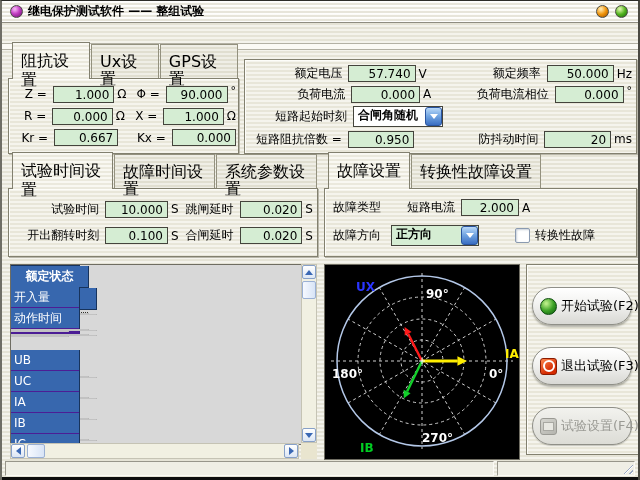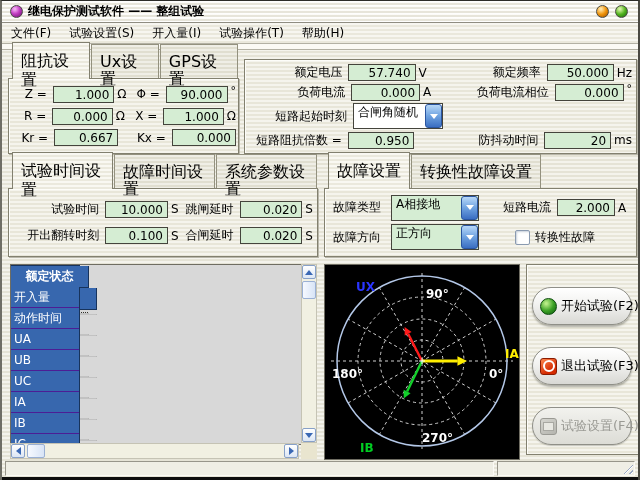--- a/index.html
+++ b/index.html
@@ -40,21 +40,21 @@
     background:repeating-linear-gradient(180deg,#f5f4ed 0 2px,#e8e6d9 2px 4px);
     box-shadow:inset 1px 1px 0 #fdfdf9, 1px 1px 0 #b9b7aa;}
   .rows{display:flex;flex-direction:column;justify-content:space-evenly;height:100%;}
   .frow{display:flex;align-items:center;}
   .lbl{text-align:right;white-space:nowrap;}
   .field{background:#d5edd3;border:1px solid #44443c;height:17px;line-height:17px;
     text-align:right;padding-right:4px;box-sizing:border-box;}
   .unit{padding-left:3px;white-space:nowrap;}
   .sup{position:relative;top:-4px;font-size:11px;}
   
-  .dd{display:flex;border:1px solid #44443c;height:26px;box-sizing:border-box;background:#fff;}
+  .dd{display:flex;border:1px solid #44443c;height:21px;box-sizing:border-box;background:#fff;font-weight:bold;}
   .dd.green{background:#d5edd3;}
   .dd .dd-val{flex:1;line-height:17px;padding:0 4px;white-space:nowrap;overflow:hidden;}
   .dd .dd-btn{width:17px;height:100%;border-radius:3px;box-sizing:border-box;
     background:linear-gradient(180deg,#b8d8f8 0%,#6ea2e0 50%,#3a6ec2 100%);
     border:1px solid #2a55a0;display:flex;align-items:center;justify-content:center;}
   .dd-arrow{width:0;height:0;border-left:4px solid transparent;border-right:4px solid transparent;
     border-top:5px solid #ffffff;}
   
   .cbx{width:13px;height:13px;background:#fff;border:1px solid #8a9ab0;box-shadow:inset 1px 1px 2px #c8d0da;
     border-radius:2px;margin-right:5px;}
@@ -126,27 +126,20 @@
 
   <div class="titlebar">
     <div class="sphere purple"></div>
     <div class="title-text">继电保护测试软件 —— 整组试验</div>
     <div class="win-btns">
       <div class="sphere orange"></div>
       <div class="sphere green"></div>
     </div>
   </div>
 
-  <div class="menubar">
-    <div class="menu-item">文件(F)</div>
-    <div class="menu-item">试验设置(S)</div>
-    <div class="menu-item">开入量(I)</div>
-    <div class="menu-item">试验操作(T)</div>
-    <div class="menu-item">帮助(H)</div>
-  </div>
   <div class="menu-divider"></div>
 
   <div class="group" style="left:6px;top:57px;width:231px;height:96px;">
     <div class="tabbar">
       <div class="tab active">阻抗设置</div>
       <div class="tab">Ux设置</div>
       <div class="tab">GPS设置</div>
     </div>
     <div class="panel">
       <div class="rows" style="padding:2px 2px 2px 10px;box-sizing:border-box;">
@@ -247,26 +240,20 @@
 
   <div class="group" style="left:322px;top:167px;width:313px;height:89px;">
     <div class="tabbar">
       <div class="tab active">故障设置</div>
       <div class="tab">转换性故障设置</div>
     </div>
     <div class="panel">
       <div class="rows" style="padding:2px 4px 2px 8px;box-sizing:border-box;">
         <div class="frow">
           <span class="lbl" style="width:50px;text-align:left;">故障类型</span>
-          <span class="dd green" style="width:88px;margin-left:8px;">
-            <span class="dd-val">A相接地</span>
-            <span class="dd-btn">
-                <span class="dd-arrow"></span>
-              </span>
-          </span>
           <span class="lbl" style="width:72px;">短路电流</span>
           <span class="field" style="width:58px;margin-left:6px;">2.000</span>
           <span class="unit">A</span>
         </div>
         <div class="frow">
           <span class="lbl" style="width:50px;text-align:left;">故障方向</span>
           <span class="dd green" style="width:88px;margin-left:8px;">
             <span class="dd-val">正方向</span>
             <span class="dd-btn">
                 <span class="dd-arrow"></span>
@@ -295,21 +282,20 @@
           <div class="td w-c1"></div>
           <div class="td w-c2"></div>
         </div>
         <div class="trow">
           <div class="rowhdr">动作时间</div>
           <div class="td w-c0"></div>
           <div class="td w-c1"></div>
           <div class="td w-c2"></div>
         </div>
         <div class="trow">
-          <div class="rowhdr">UA</div>
           <div class="td w-c0"></div>
           <div class="td w-c1"></div>
           <div class="td w-c2"></div>
         </div>
         <div class="trow">
           <div class="rowhdr">UB</div>
           <div class="td w-c0"></div>
           <div class="td w-c1"></div>
           <div class="td w-c2"></div>
         </div>

